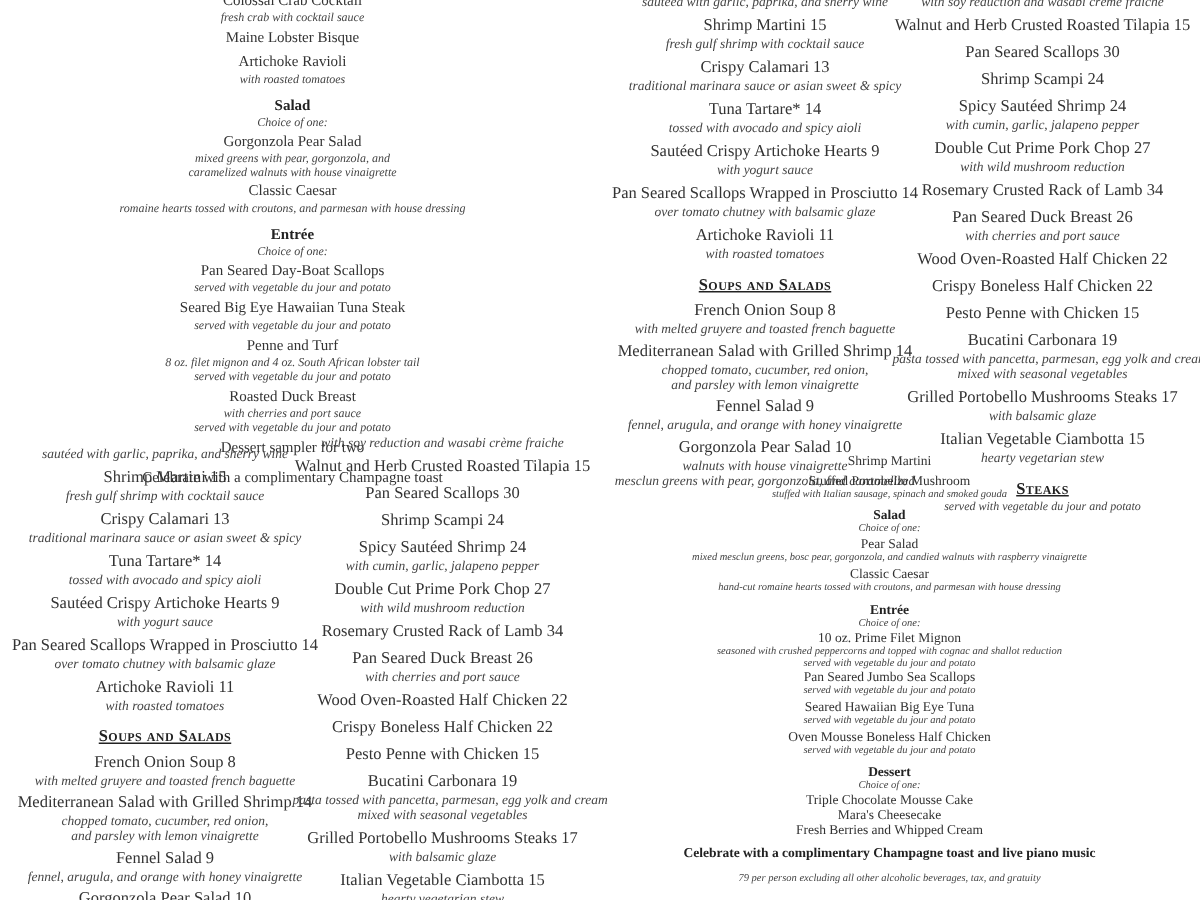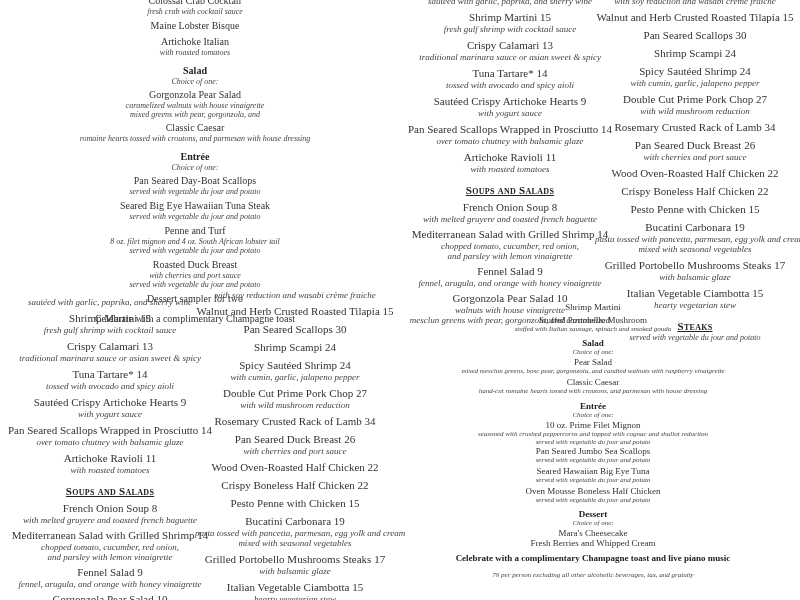--- a/index.html
+++ b/index.html
@@ -10,25 +10,25 @@
   .h{font-weight:bold;color:#222;}
   .sc{font-weight:bold;text-decoration:underline;font-variant:small-caps;letter-spacing:0.3px;color:#222;}
   .blk{display:block;}
 </style>
 </head>
 <body>
 
 <div class="col" style="left:60px;top:-5px;width:270px;font-size:10px;line-height:12px;">
   <div class="blk" style="margin-bottom:4px"><span class="n">Colossal Crab Cocktail</span><span class="d" style="font-size:8px;line-height:9px">fresh crab with cocktail sauce</span></div>
   <div class="blk" style="margin-bottom:4px"><span class="n">Maine Lobster Bisque</span></div>
-  <div class="blk" style="margin-bottom:8px"><span class="n">Artichoke Italian</span><span class="d" style="font-size:8px;line-height:9px">with roasted tomatoes</span></div>
+  <div class="blk" style="margin-bottom:8px"><span class="n">Artichoke Ravioli</span><span class="d" style="font-size:8px;line-height:9px">with roasted tomatoes</span></div>
 
   <div class="h">Salad</div>
   <span class="d" style="font-size:8px;line-height:9px;margin-bottom:3px">Choice of one:</span>
-  <div class="blk" style="margin-bottom:3px"><span class="n">Gorgonzola Pear Salad</span><span class="d" style="font-size:8px;line-height:9px">caramelized walnuts with house vinaigrette</span><span class="d" style="font-size:8px;line-height:9px">mixed greens with pear, gorgonzola, and</span></div>
+  <div class="blk" style="margin-bottom:3px"><span class="n">Gorgonzola Pear Salad</span><span class="d" style="font-size:8px;line-height:9px">mixed greens with pear, gorgonzola, and</span><span class="d" style="font-size:8px;line-height:9px">caramelized walnuts with house vinaigrette</span></div>
   <div class="blk" style="margin-bottom:8px"><span class="n">Classic Caesar</span><span class="d" style="font-size:8px;line-height:9px;white-space:nowrap">romaine hearts tossed with croutons, and parmesan with house dressing</span></div>
 
   <div class="h">Entrée</div>
   <span class="d" style="font-size:8px;line-height:9px;margin-bottom:3px">Choice of one:</span>
   <div class="blk" style="margin-bottom:4px"><span class="n">Pan Seared Day-Boat Scallops</span><span class="d" style="font-size:8px;line-height:9px">served with vegetable du jour and potato</span></div>
   <div class="blk" style="margin-bottom:4px"><span class="n">Seared Big Eye Hawaiian Tuna Steak</span><span class="d" style="font-size:8px;line-height:9px">served with vegetable du jour and potato</span></div>
   <div class="blk" style="margin-bottom:4px"><span class="n">Penne and Turf</span><span class="d" style="font-size:8px;line-height:9px">8 oz. filet mignon and 4 oz. South African lobster tail</span><span class="d" style="font-size:8px;line-height:9px">served with vegetable du jour and potato</span></div>
   <div class="blk" style="margin-bottom:4px"><span class="n">Roasted Duck Breast</span><span class="d" style="font-size:8px;line-height:9px">with cherries and port sauce</span><span class="d" style="font-size:8px;line-height:9px">served with vegetable du jour and potato</span></div>
 
   <div class="blk" style="margin-bottom:8px">Dessert sampler for two</div>
@@ -115,18 +115,19 @@
 
   <div class="h">Entrée</div>
   <span class="d" style="font-size:7px;line-height:9px">Choice of one:</span>
   <div class="blk" style="margin-bottom:0"><span class="n">10 oz. Prime Filet Mignon</span><span class="d" style="font-size:7px;line-height:8px;white-space:nowrap;margin-left:-40px;margin-right:-40px">seasoned with crushed peppercorns and topped with cognac and shallot reduction</span><span class="d" style="font-size:7px;line-height:8px">served with vegetable du jour and potato</span></div>
   <div class="blk" style="margin-bottom:2px"><span class="n">Pan Seared Jumbo Sea Scallops</span><span class="d" style="font-size:7px;line-height:8px">served with vegetable du jour and potato</span></div>
   <div class="blk" style="margin-bottom:2px"><span class="n">Seared Hawaiian Big Eye Tuna</span><span class="d" style="font-size:7px;line-height:8px">served with vegetable du jour and potato</span></div>
   <div class="blk" style="margin-bottom:5px"><span class="n">Oven Mousse Boneless Half Chicken</span><span class="d" style="font-size:7px;line-height:8px">served with vegetable du jour and potato</span></div>
 
   <div class="h">Dessert</div>
   <span class="d" style="font-size:7px;line-height:9px">Choice of one:</span>
+  <div class="blk">Triple Chocolate Mousse Cake</div>
   <div class="blk">Mara's Cheesecake</div>
   <div class="blk" style="margin-bottom:5px">Fresh Berries and Whipped Cream</div>
   <div class="blk h" style="white-space:nowrap;margin-left:-60px;margin-right:-60px;margin-bottom:8px">Celebrate with a complimentary Champagne toast and live piano music</div>
   <span class="d" style="font-size:7px;line-height:9px;white-space:nowrap;margin-left:-40px;margin-right:-40px">79 per person excluding all other alcoholic beverages, tax, and gratuity</span>
 
 </div>
 
 </body></html>

